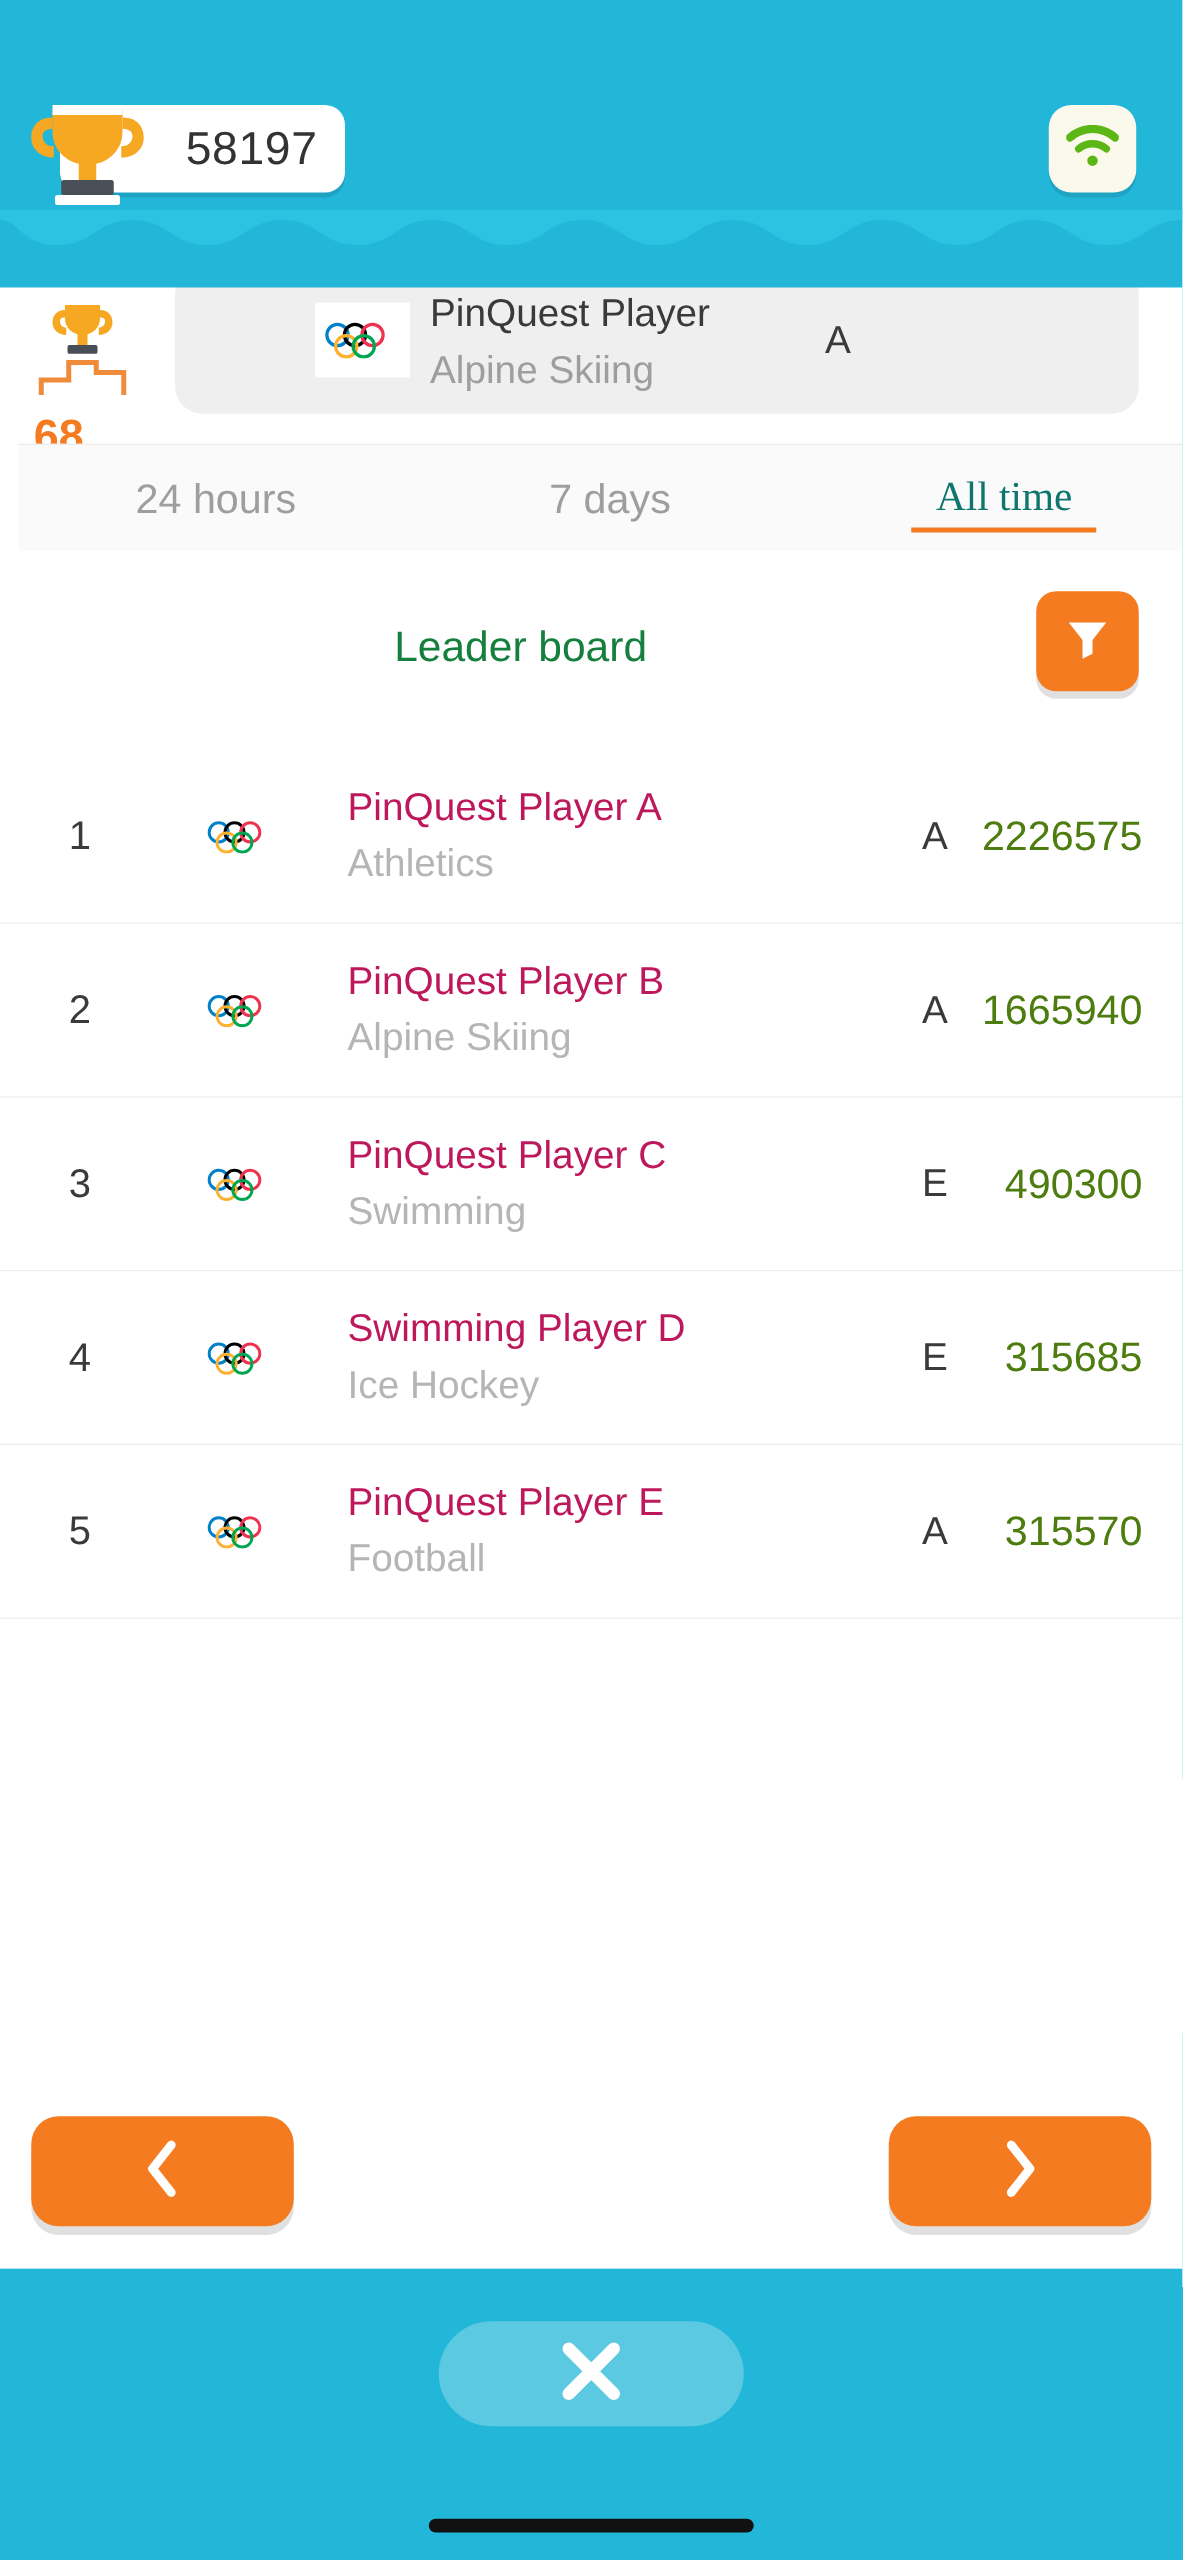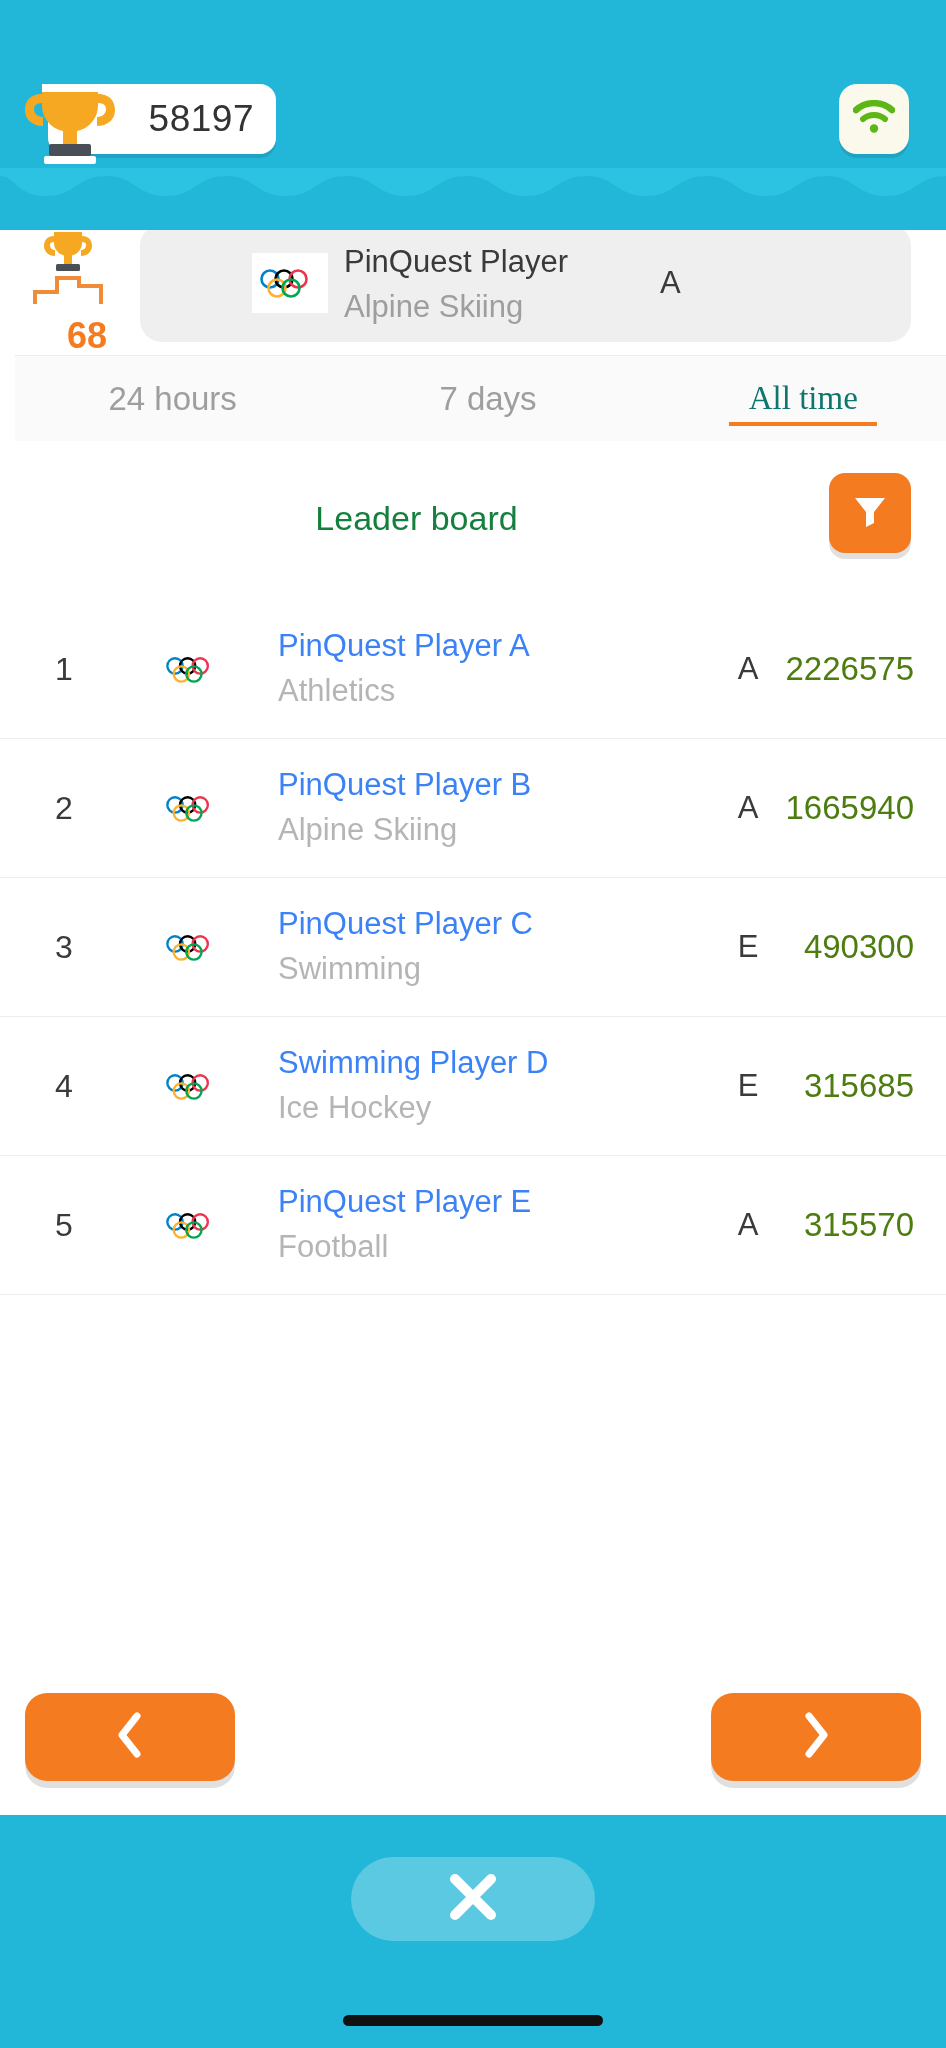--- a/index.html
+++ b/index.html
@@ -109,38 +109,38 @@
   
   .myrank-wrap {
     position: absolute;
     top: 22px; left: 0;
     width: 946px;
     height: 150px;
   }
   .podium-badge {
     position: absolute;
     left: 27px;
-    top: 12px;
+    top: 24px;
     width: 80px;
     height: 130px;
-    text-align: right;
+    text-align: left;
   }
   .podium-icon { display: block; margin: 0 auto; }
   .podium-rank {
     font-size: 36px;
     font-weight: bold;
     color: #f47b20;
     line-height: 1;
     margin-top: 4px;
   }
 
   .myrank-card {
     position: absolute;
     left: 140px;
-    top: 12px;
+    top: 1px;
     width: 771px;
     height: 118px;
     background: #efefef;
     border-radius: 22px;
   }
   .rings-box {
     position: absolute;
     left: 112px;
     top: 50%;
     transform: translateY(-50%);
@@ -270,21 +270,21 @@
     background: #ffffff;
     display: flex;
     align-items: center;
     justify-content: center;
   }
   .r-name {
     position: absolute;
     left: 278px;
     top: 28px;
     font-size: 31px;
-    color: #3b82f6;
+    color: #be185d;
   }
   .r-sport {
     position: absolute;
     left: 278px;
     top: 73px;
     font-size: 31px;
     color: #b5b5b5;
     text-align: center;
   }
   .r-grade {

